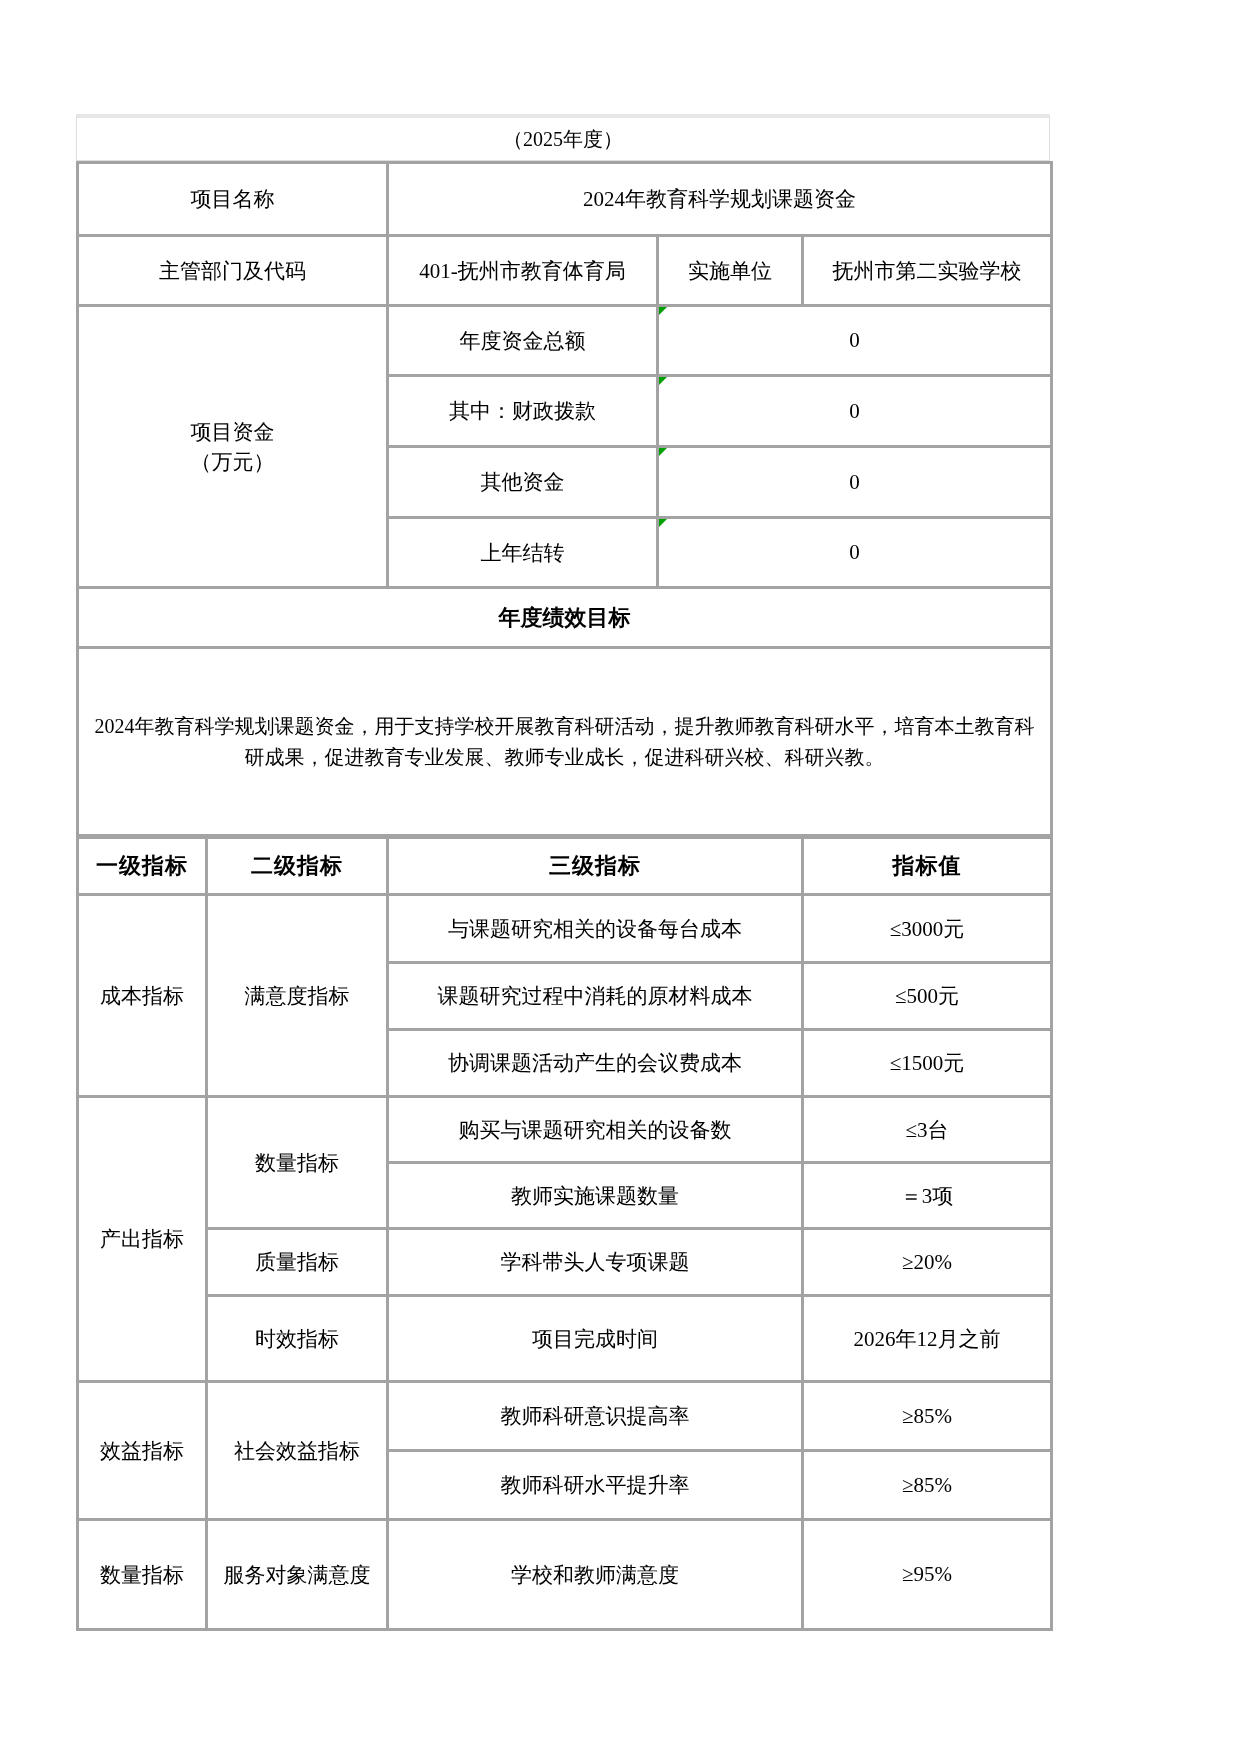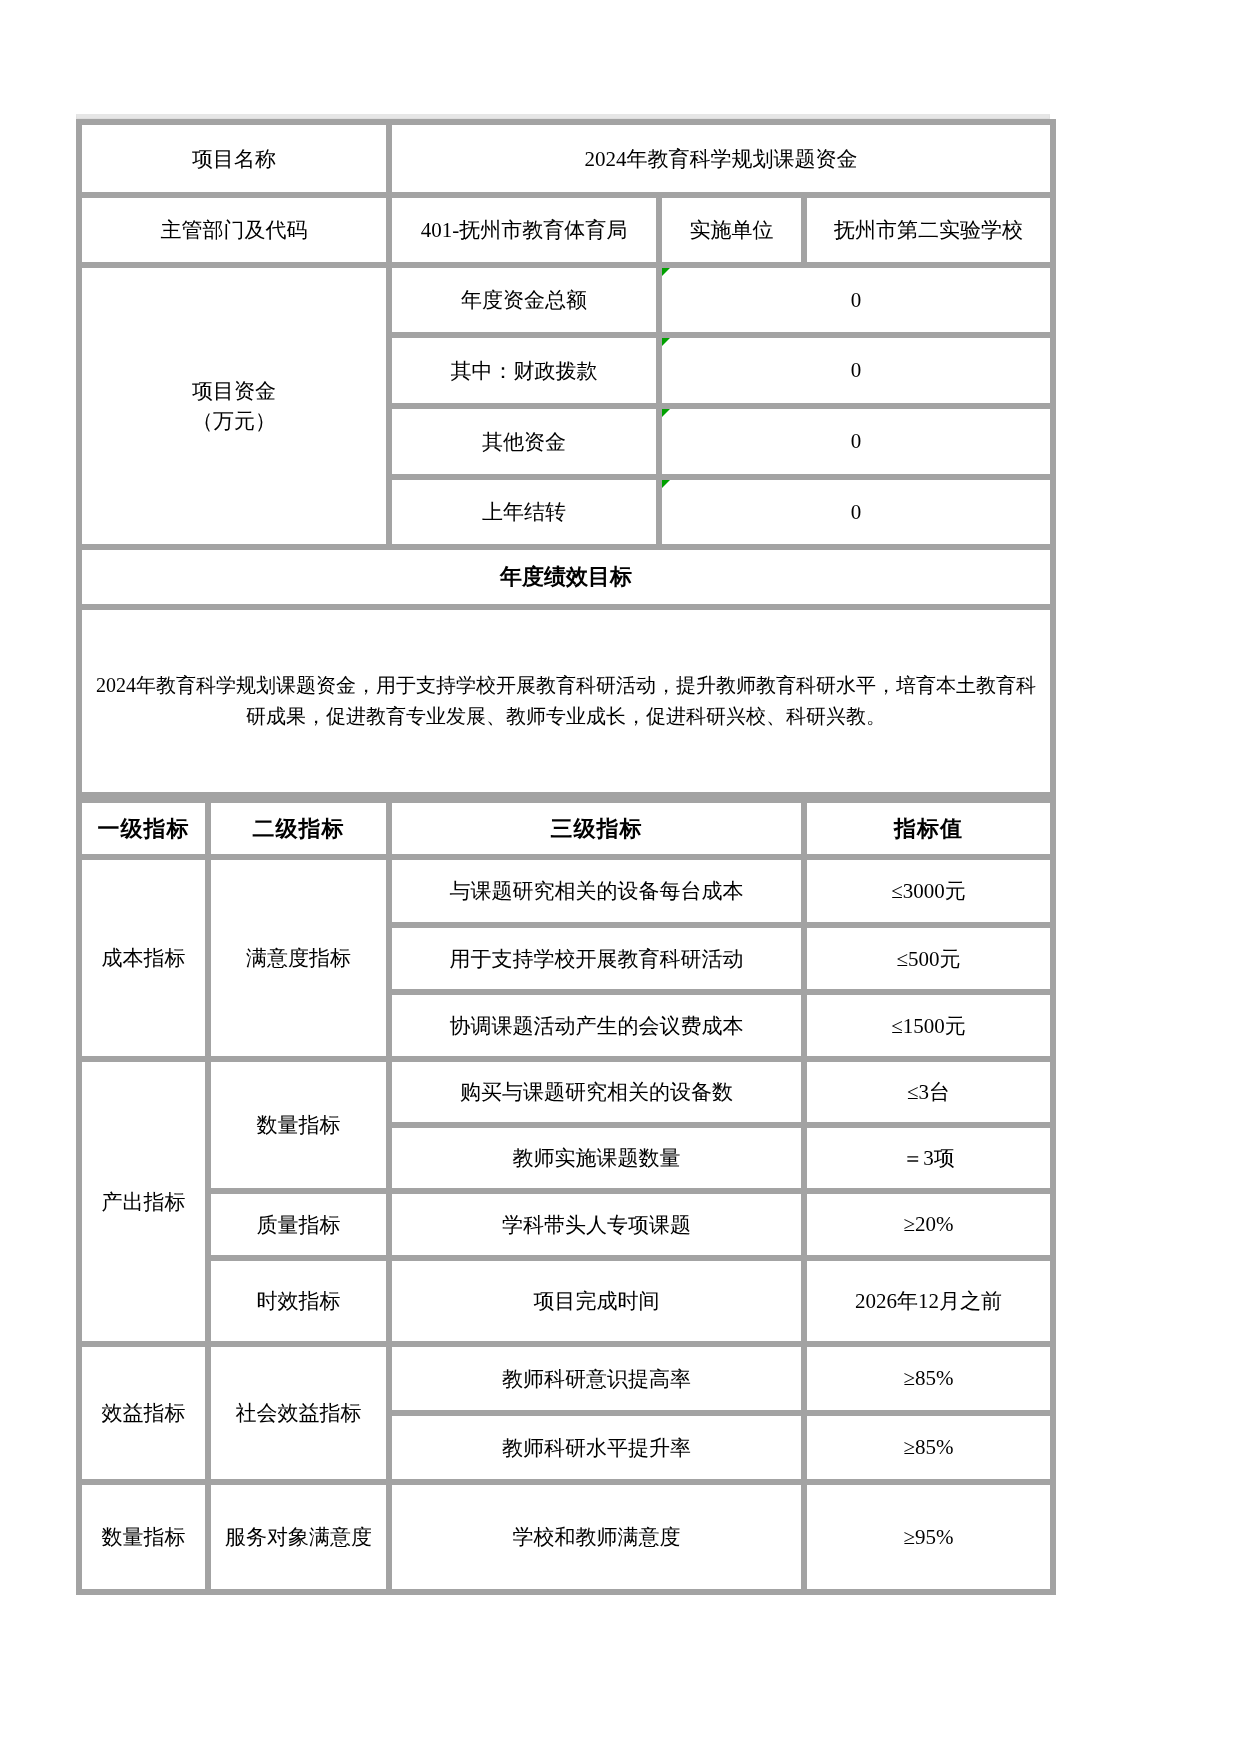--- a/index.html
+++ b/index.html
@@ -25,21 +25,21 @@
     border-bottom:1px solid #dedede;
     font-size:31px; letter-spacing:3px; font-weight:500;
   }
   .subtitle-row {
     height:42px; display:flex; align-items:center; justify-content:center;
     font-size:20px;
   }
 
   
   table { border-collapse:collapse; table-layout:fixed; width:974px; background:#fff; }
-  td, th { border:6px solid #a3a3a3; text-align:center; vertical-align:middle;
+  td, th { border:3px solid #a3a3a3; text-align:center; vertical-align:middle;
            font-size:21px; font-weight:normal; padding:0; overflow:hidden; }
   .tbl-info     { border:2px solid #000; }
   .tbl-ind      { border:2px solid #000; margin-top:-1px; }
   .thick-top td, .thick-top th { border-top:2px solid #000;text-align:center; }
 
   
   .flagcell { position:relative; }
   .flag {
     position:absolute; top:0; left:0; width:0; height:0;
     border-top:8px solid #00a000; border-right:8px solid transparent;
@@ -50,20 +50,21 @@
 
   .tbl-ind th { font-weight:bold; font-size:22px; letter-spacing:1px; }
   .funds-label { line-height:30px; }
 </style>
 </head>
 <body>
 
 <div class="sheet">
 
   <div class="title-block">
+    <div class="subtitle-row">（2025年度）</div>
   </div>
 
   <table class="tbl-info">
     <colgroup>
         <col style="width:310px">
         <col style="width:270px">
         <col style="width:145px">
         <col style="width:249px">
       </colgroup>
     <tbody>
@@ -132,21 +133,21 @@
       <th>三级指标</th>
       <th>指标值</th>
     </tr>
     <tr class="thick-top" style="height:68px">
       <td rowspan="3">成本指标</td>
       <td rowspan="3">满意度指标</td>
       <td>与课题研究相关的设备每台成本</td>
       <td>≤3000元</td>
     </tr>
     <tr style="height:67px">
-      <td>用于支持学校开展教育科研活动</td>
+      <td>课题研究过程中消耗的原材料成本</td>
       <td>≤500元</td>
     </tr>
     <tr style="height:67px">
       <td>协调课题活动产生的会议费成本</td>
       <td>≤1500元</td>
     </tr>
     <tr class="thick-top" style="height:66px">
       <td rowspan="4">产出指标</td>
       <td rowspan="2">数量指标</td>
       <td>购买与课题研究相关的设备数</td>

